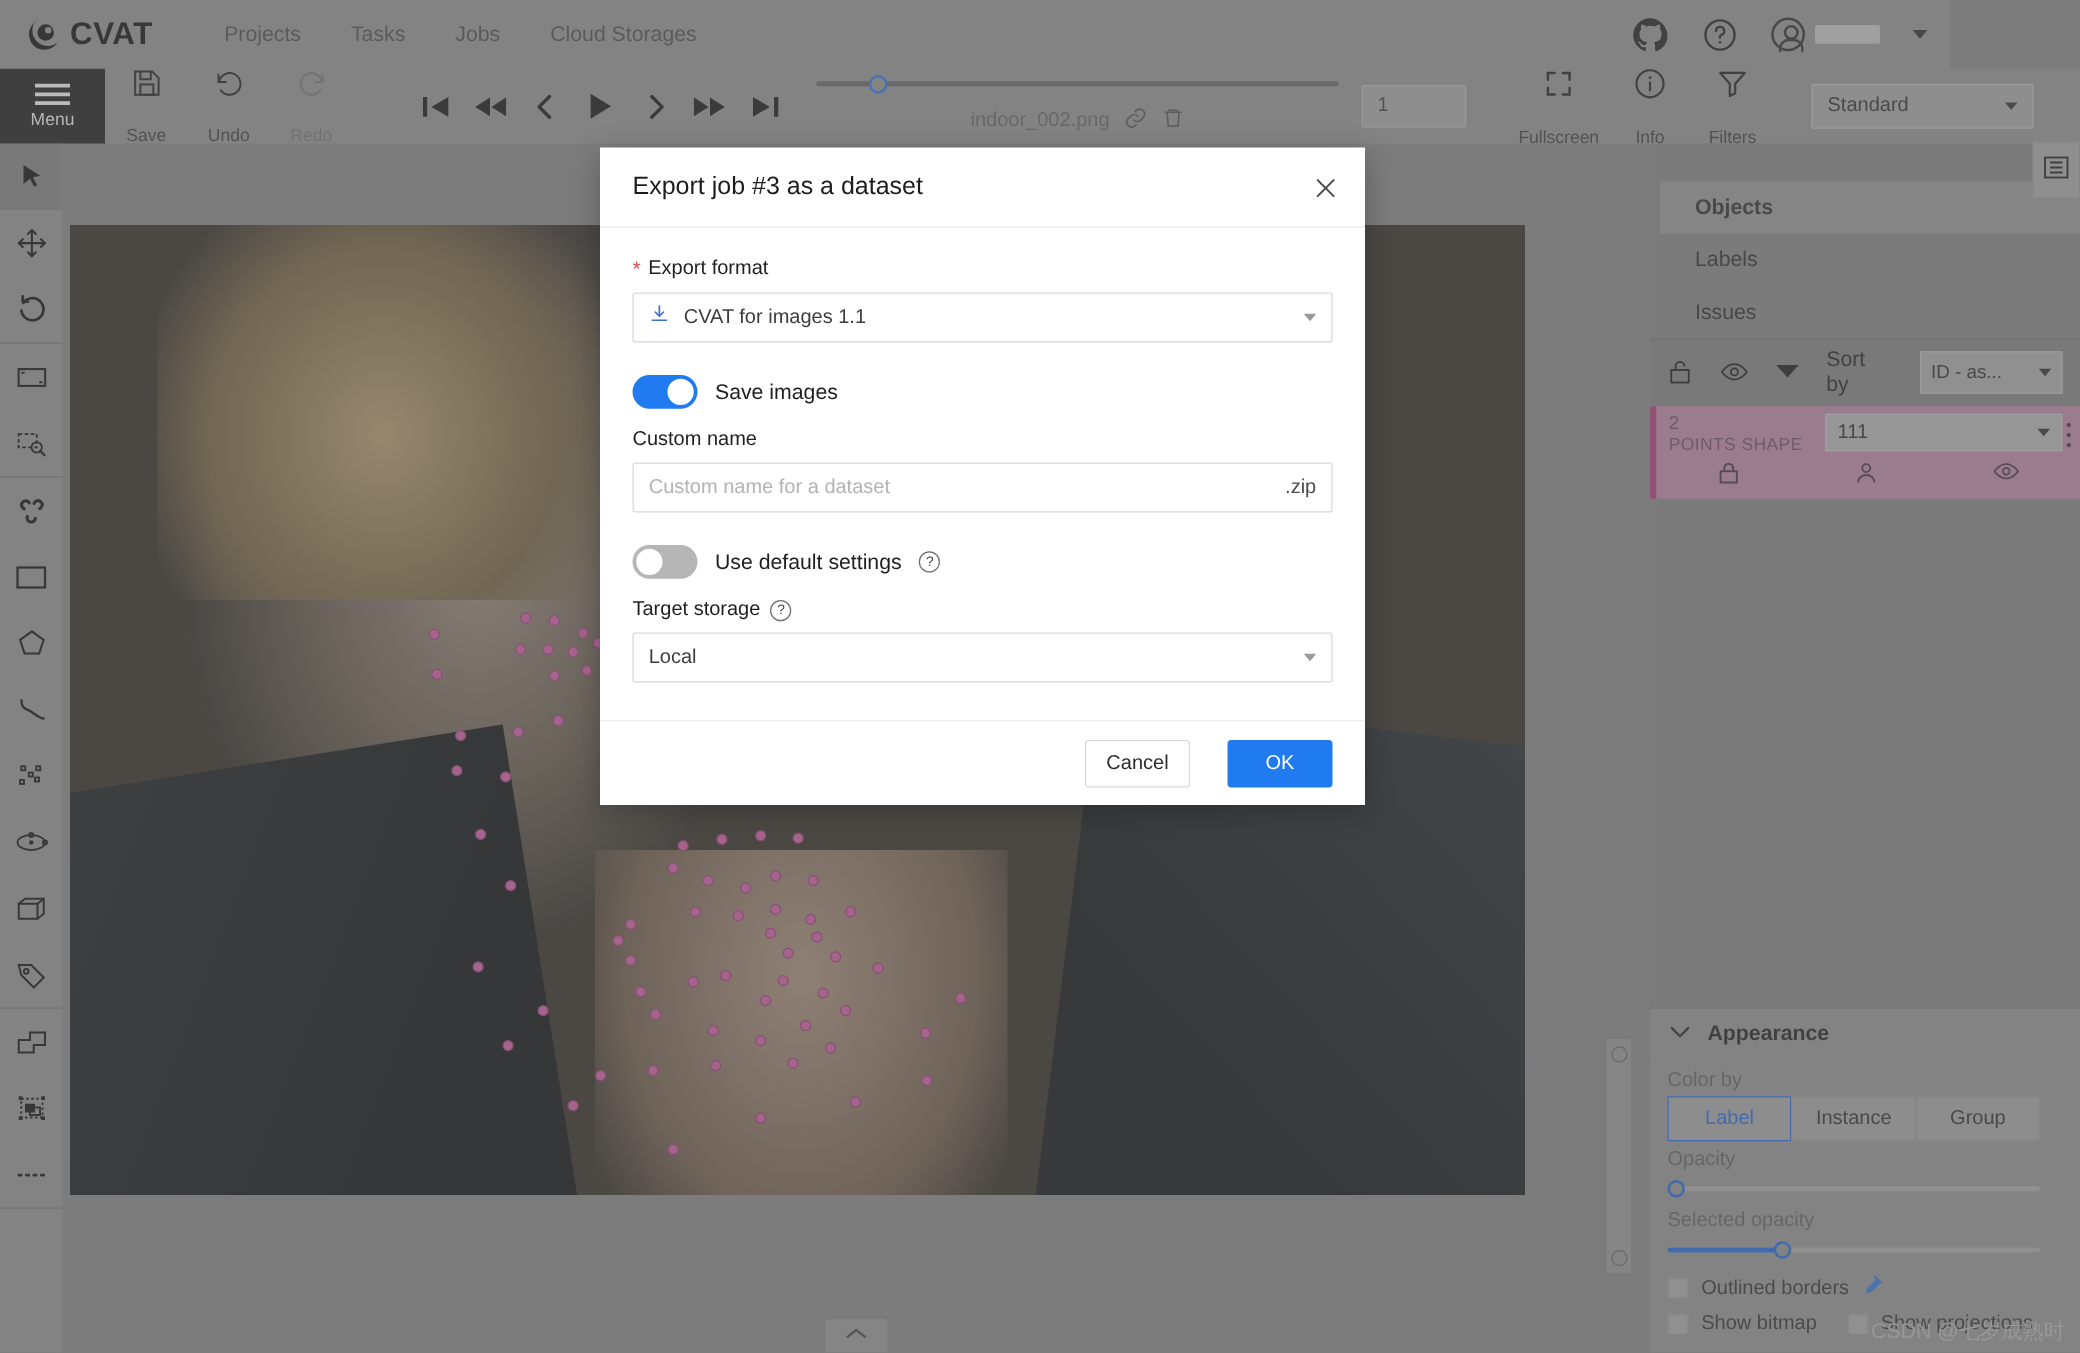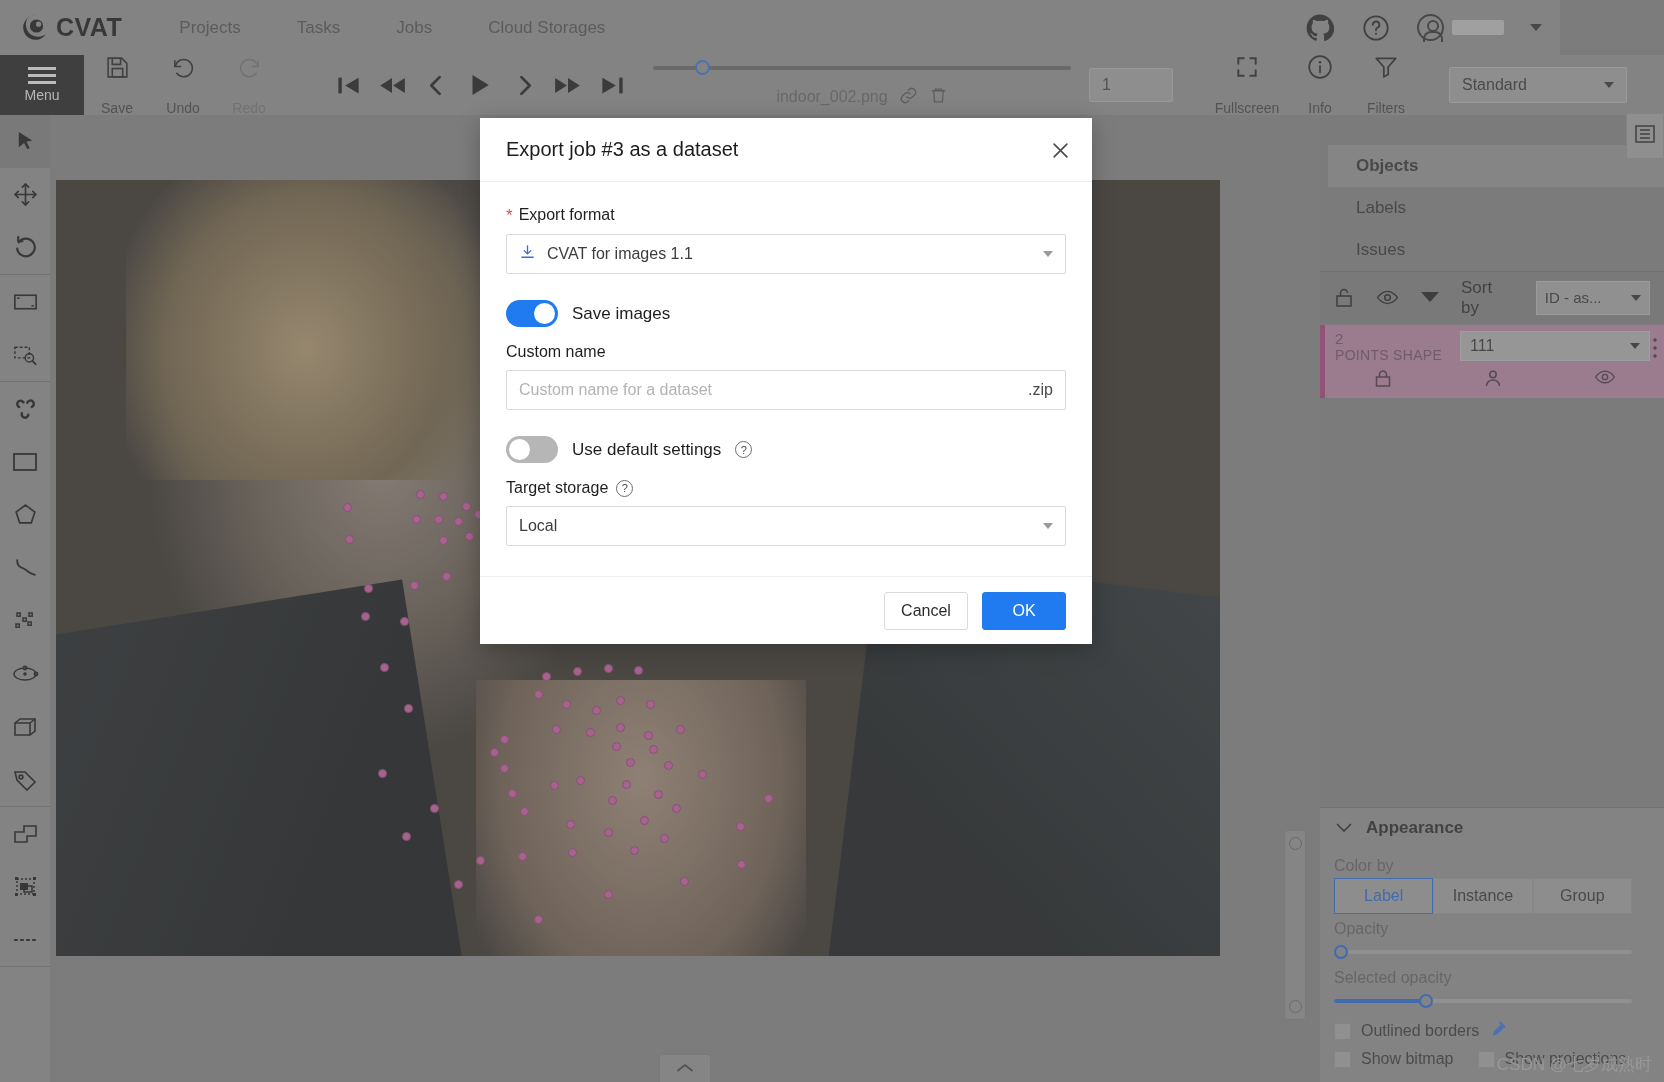--- a/index.html
+++ b/index.html
@@ -13,21 +13,21 @@
 
   
   .header {
     position: absolute; left: 0; top: 0; width: 1560px; height: 55px;
     background: #8a8a8a;
     display: flex; align-items: center;
   }
   .logo-wrap { display: flex; align-items: center; margin-left: 22px; gap: 7px; }
   .logo-mark { width: 27px; height: 27px; position: relative; }
   .logo-text { font-size: 25px; font-weight: bold; color: #111; letter-spacing: .5px; }
-  .nav { display: flex; align-items: flex-start; gap: 56px; margin-left: 57px; }
+  .nav { display: flex; align-items: flex-start; gap: 40px; margin-left: 57px; }
   .nav-item { font-size: 17px; color: #4a4a4a; cursor: pointer; }
   .header-right { margin-left: auto; display: flex; align-items: center; gap: 26px; margin-right: 18px; }
   .hdr-icon { width: 30px; height: 30px; color: #2b2b2b; display: flex; align-items: center; justify-content: center; cursor: pointer; }
   .avatar-chunk { display: flex; align-items: center; gap: 8px; cursor: pointer; }
   .avatar-circle {
     width: 27px; height: 27px; border-radius: 50%;
     border: 2px solid #2b2b2b; position: relative;
   }
   .avatar-circle::before {
     content:""; position:absolute; left:7.5px; top:4px; width:8px; height:8px;
@@ -268,21 +268,21 @@
   }
   .modal-foot {
     border-top: 1px solid #eeeeee; height: 68px; display:flex; align-items:center;
     justify-content: flex-end; gap: 14px; padding-right: 26px;
   }
   .btn {
     height: 38px; min-width: 84px; border-radius: 3px; font-size: 16px;
     display:flex; align-items:center; justify-content:center; cursor:pointer;
   }
   .btn-cancel { background: #fff; border: 1px solid #d9d9d9; color: #2c2c2c; }
-  .btn-ok { background: #1f7bef; color: #fff; border: 1px solid #1f7bef; }
+  .btn-ok { background: #1f7bef; color: #fff; border: 1px solid #1f7bef; margin-left: 16px; }
   .cv { width:0;height:0;border-left:5px solid transparent;border-right:5px solid transparent;border-top:6px solid currentColor; }
 </style>
 </head>
 <body>
 
 <div id="app">
 
   <div class="header">
     <div class="logo-wrap">
       <span class="logo-mark">

